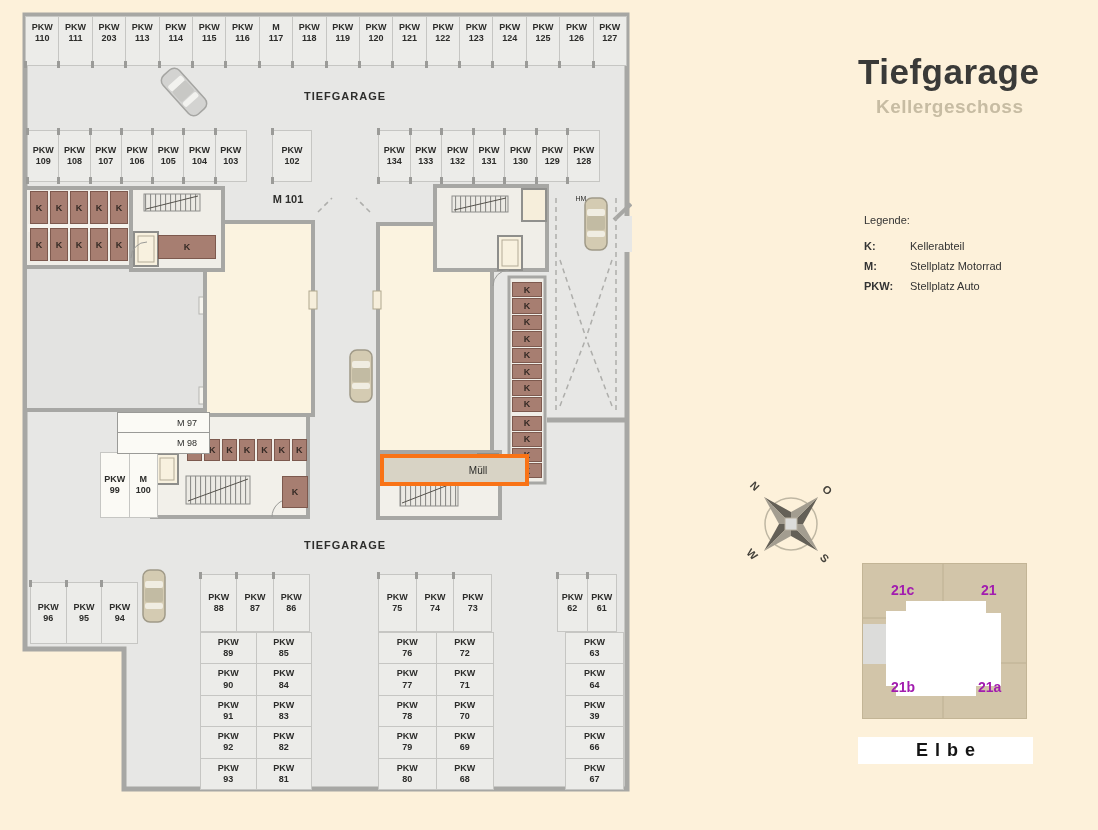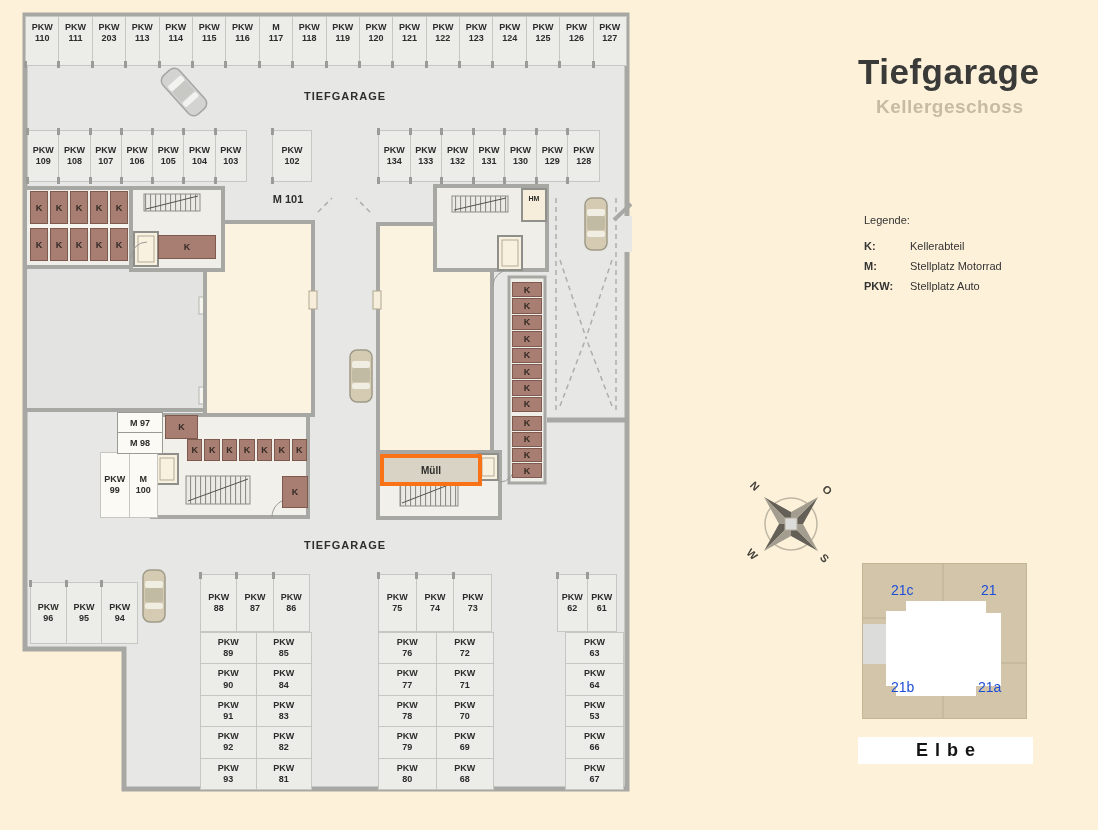--- a/index.html
+++ b/index.html
@@ -34,36 +34,36 @@
   
   .k-row,.k-col{position:absolute;display:flex;gap:2px;}
   .k-col{flex-direction:column;gap:1px;}
   .kcell{
     flex:1;display:flex;align-items:center;justify-content:center;
     background:#a77e71;border:1px solid #7d594e;
     font-size:9px;font-weight:bold;color:#352a25;
   }
   .mbox{position:absolute;background:#fbfaf5;border:1px solid #9a9a97;
     display:flex;align-items:center;justify-content:center;
-    font-size:9px;font-weight:bold;color:#2c2c2a;}
+    font-size:9px;font-weight:normal;color:#2c2c2a;padding-left:47px;}
   #muell-room{background:#d8d3c5;border:4px solid #f97316;font-size:10px;}
   #hm-label{font-size:7px;background:none;border:none;}
   
   #main-title{left:858px;top:52px;font-size:35px;font-weight:bold;color:#3a3a38;letter-spacing:0.5px;}
   #subtitle{left:876px;top:96px;font-size:19px;font-weight:bold;color:#c7bca3;letter-spacing:0.5px;}
   #legend{left:864px;top:214px;font-size:11px;color:#333;width:180px;}
   #legend .head{margin-bottom:14px;}
   .legend-row{display:flex;margin-bottom:8px;}
   .legend-key{width:46px;font-weight:bold;}
   
   #compass{left:743px;top:476px;width:96px;height:96px;}
   .cdir{position:absolute;font-size:11px;font-weight:bold;color:#45423b;}
   
   #siteplan{left:862px;top:563px;width:163px;height:154px;background:#d2c5a9;border:1px solid #c3b596;}
-  .quad{position:absolute;font-size:14px;font-weight:normal;color:#1d4ed8;}
+  .quad{position:absolute;font-size:14px;font-weight:bold;color:#a21caf;}
   #elbe-bar{left:858px;top:737px;width:175px;height:27px;background:#ffffff;
     display:flex;align-items:center;justify-content:center;
     font-size:18px;font-weight:bold;letter-spacing:7px;color:#141414;padding-left:7px;box-sizing:border-box;}
 </style>
 </head>
 <body>
 
 <div id="plan" class="abs">
 
   <svg id="plan-svg" class="abs" viewBox="0 0 612 800">
@@ -447,21 +447,21 @@
       <div class="spot">
         <span>PKW</span>
         <span>63</span>
       </div>
       <div class="spot">
         <span>PKW</span>
         <span>64</span>
       </div>
       <div class="spot">
         <span>PKW</span>
-        <span>53</span>
+        <span>39</span>
       </div>
       <div class="spot">
         <span>PKW</span>
         <span>66</span>
       </div>
       <div class="spot">
         <span>PKW</span>
         <span>67</span>
       </div>
     </div>

